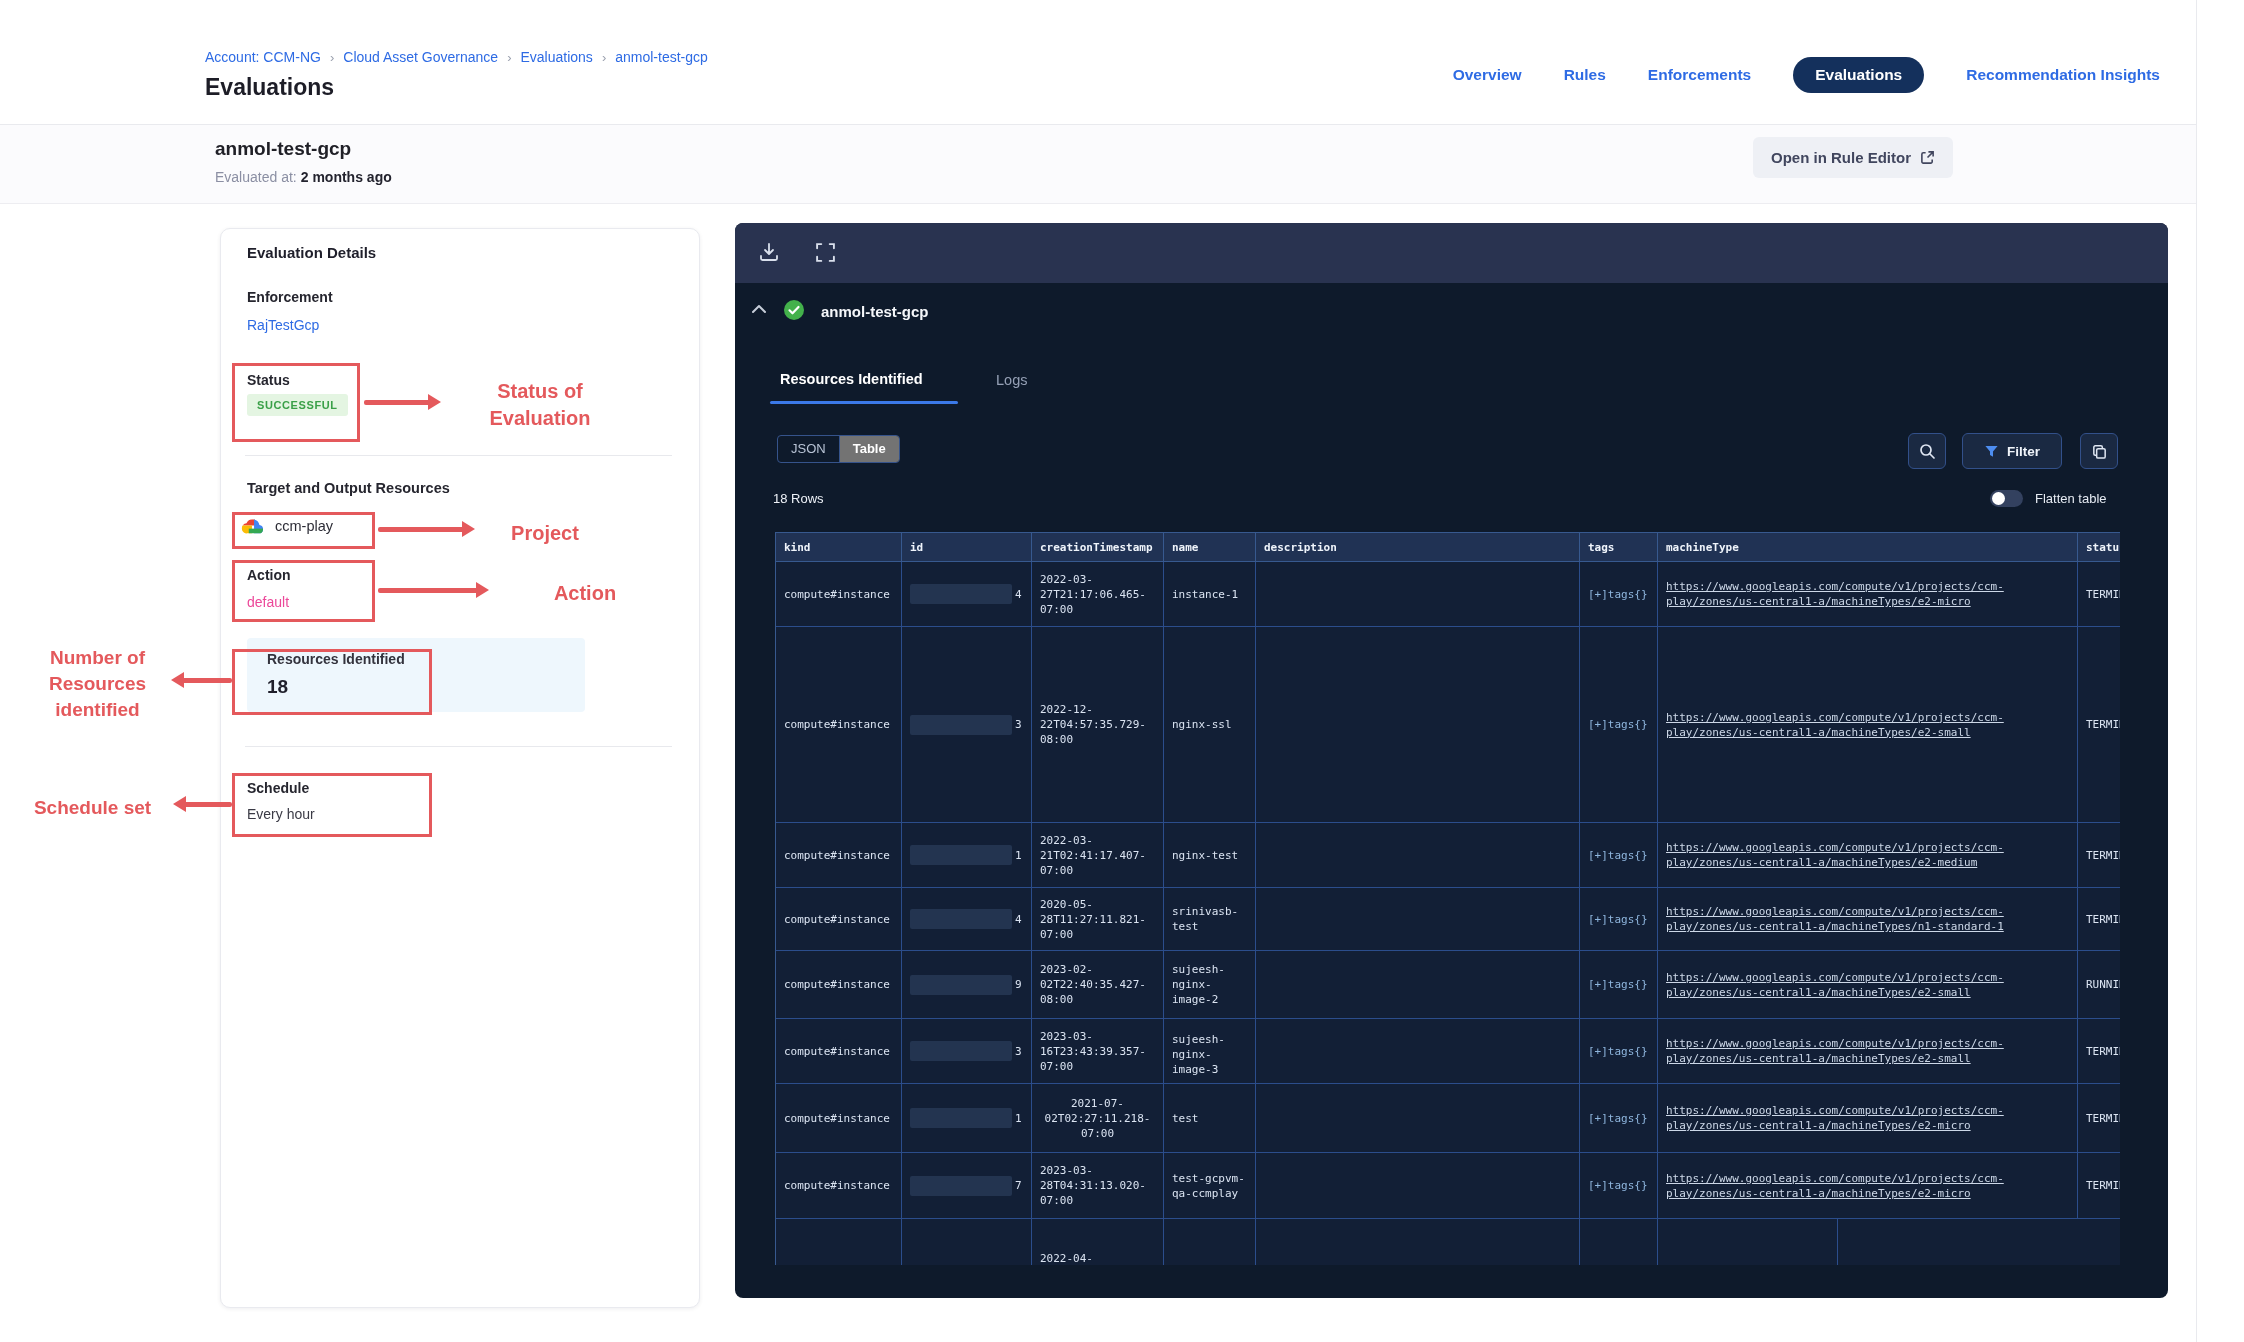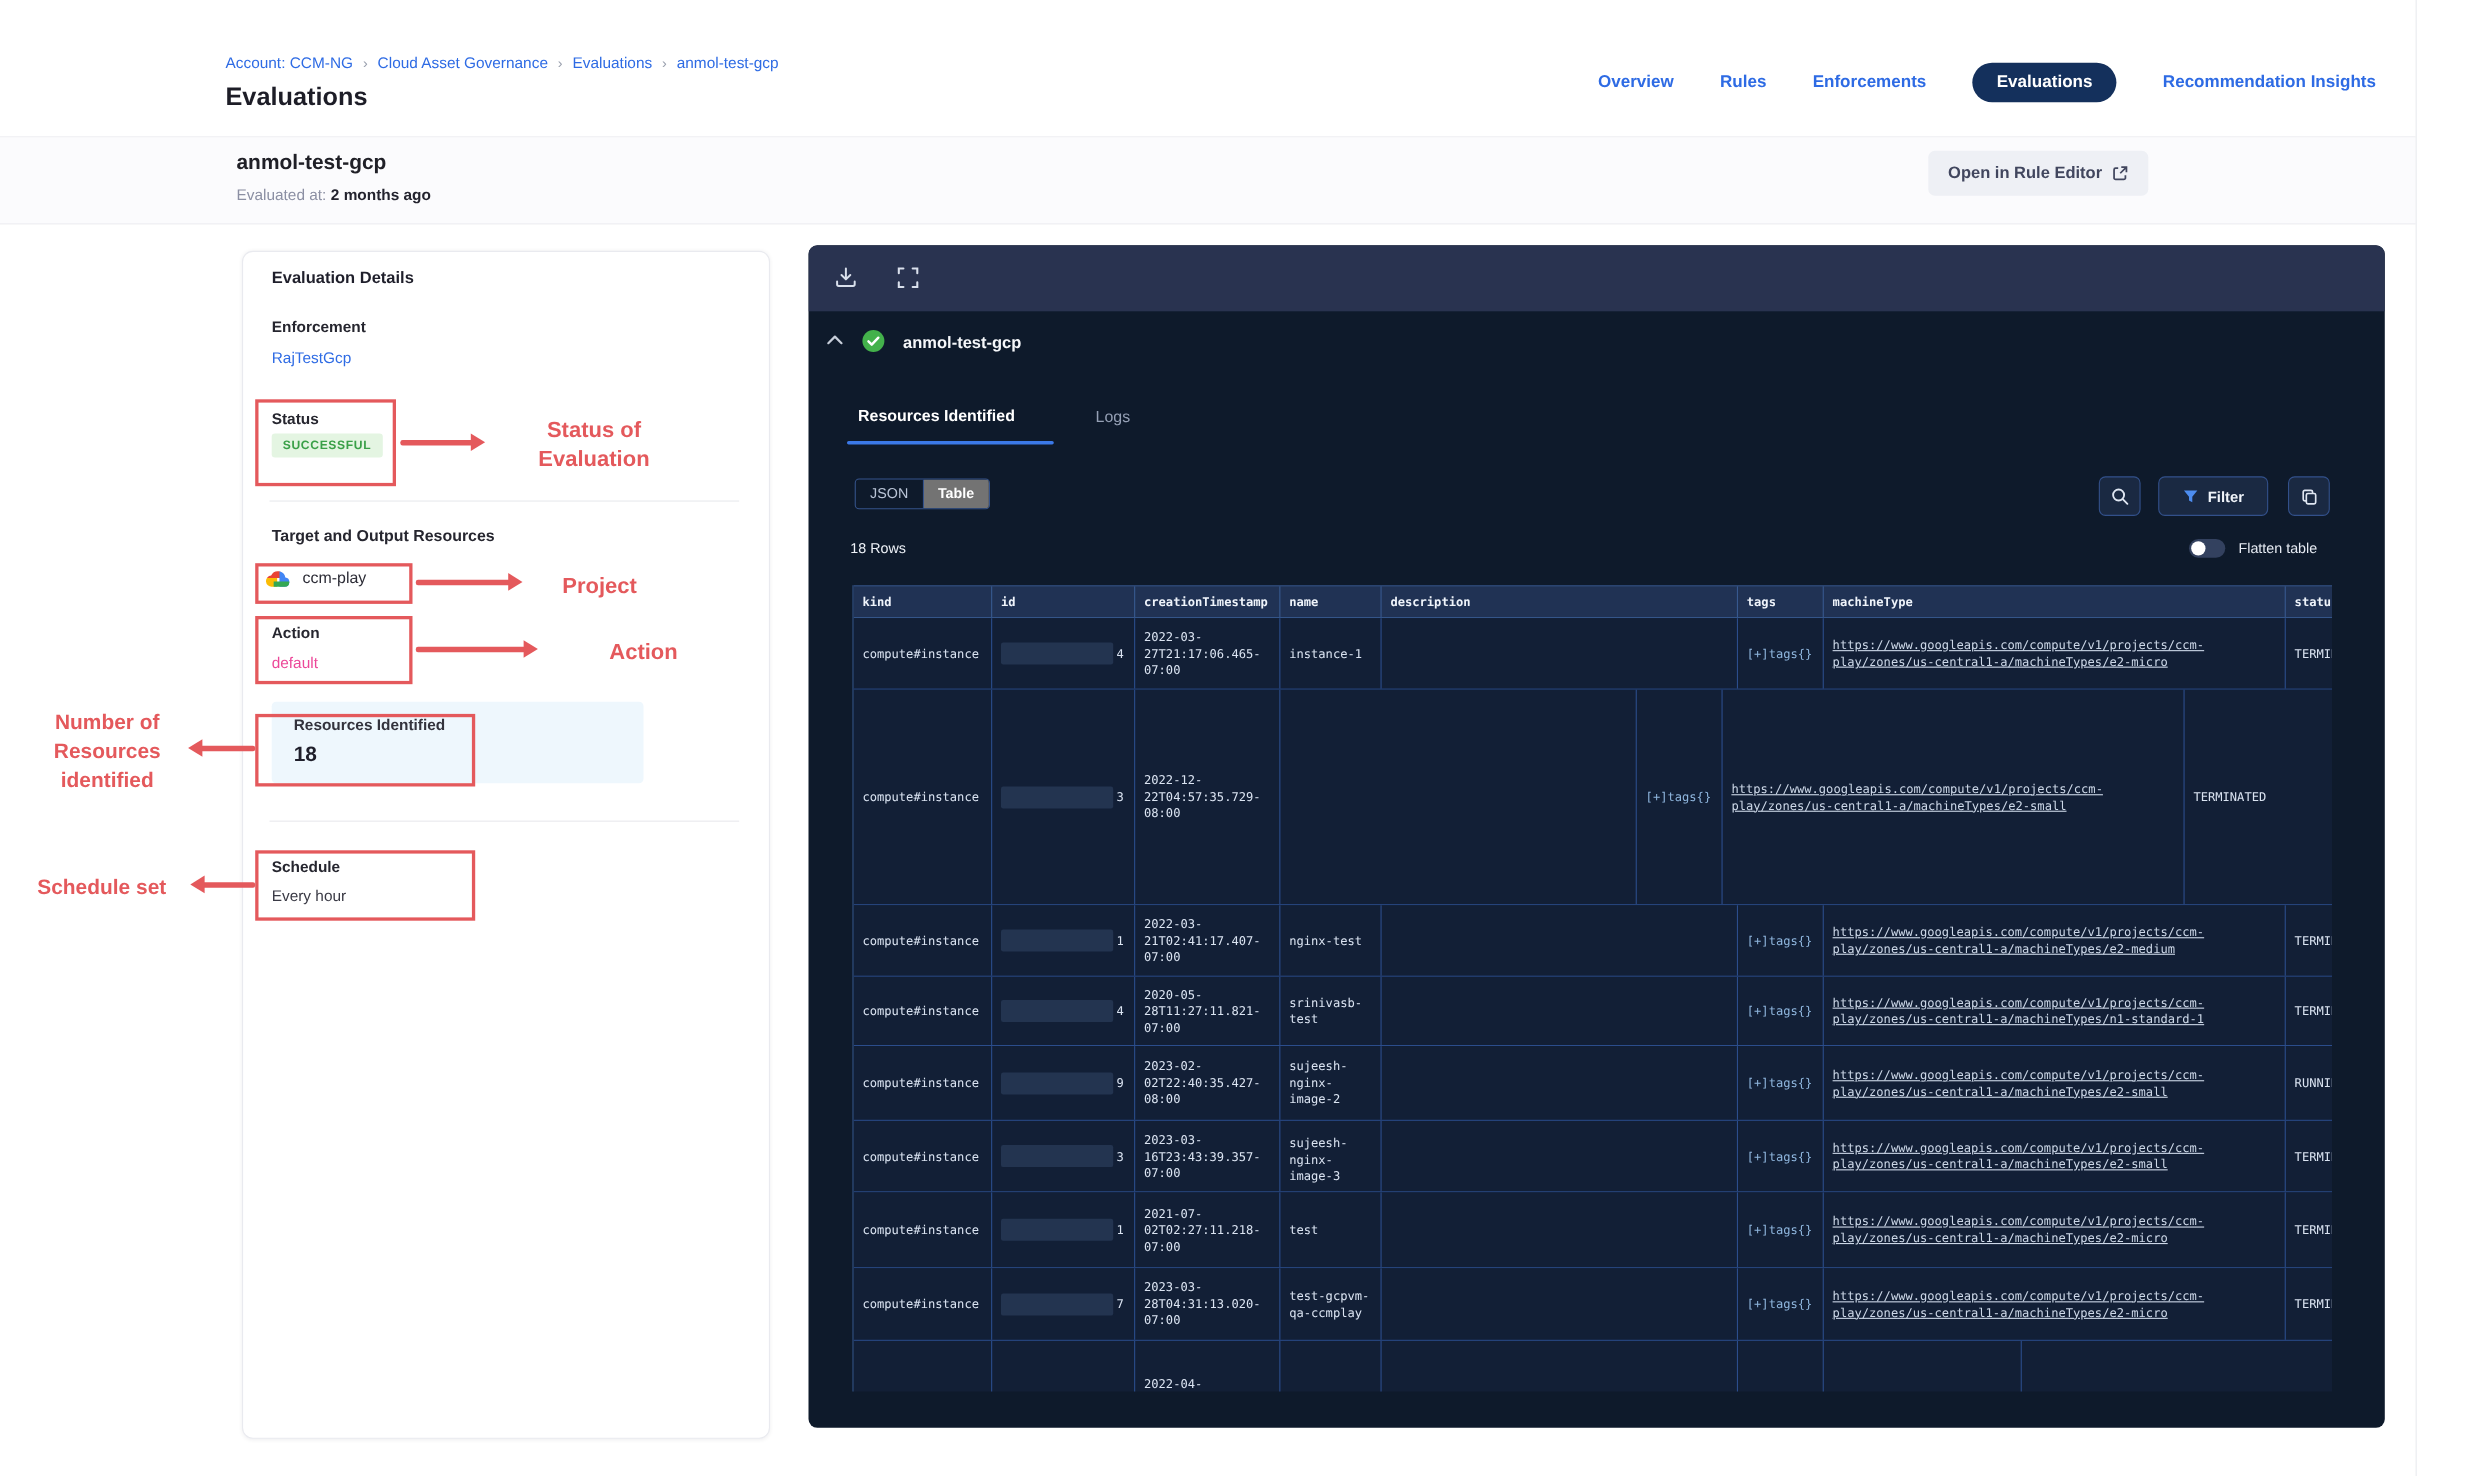--- a/index.html
+++ b/index.html
@@ -326,20 +326,23 @@
               </div>
               <div class="tcell" style="width: 130px;">
                 <div class="cin idwrap">
                   <span class="redact"></span>
                   <span class="idtail">3</span>
                 </div>
               </div>
               <div class="tcell" style="width: 132px;">
                 <div class="cin">2022-​12-​22T04:57:35.729-​08:00</div>
               </div>
+              <div class="tcell" style="width: 92px;">
+                <div class="cin">nginx-ssl</div>
+              </div>
               <div class="tcell" style="width: 324px;">
                 <div class="cin"></div>
               </div>
               <div class="tcell" style="width: 78px;">
                 <div class="cin"><span class="tagcell">[+]tags{}</span></div>
               </div>
               <div class="tcell" style="width: 420px;">
                 <div class="cin"><a class="mlink">https://www.googleapis.com/compute/v1/projects/ccm-play/zones/us-central1-a/machineTypes/e2-small</a></div>
               </div>
               <div class="tcell" style="width: 180px;">
@@ -465,21 +468,21 @@
             <div class="trow" style="height: 69px;">
               <div class="tcell" style="width: 126px;">
                 <div class="cin">compute#instance</div>
               </div>
               <div class="tcell" style="width: 130px;">
                 <div class="cin idwrap">
                   <span class="redact"></span>
                   <span class="idtail">1</span>
                 </div>
               </div>
-              <div class="tcell" style="width: 132px;">
+              <div class="tcell" style="width: 132px; text-align: center;">
                 <div class="cin">2021-​07-​02T02:27:11.218-​07:00</div>
               </div>
               <div class="tcell" style="width: 92px;">
                 <div class="cin">test</div>
               </div>
               <div class="tcell" style="width: 324px;">
                 <div class="cin"></div>
               </div>
               <div class="tcell" style="width: 78px;">
                 <div class="cin"><span class="tagcell">[+]tags{}</span></div>

